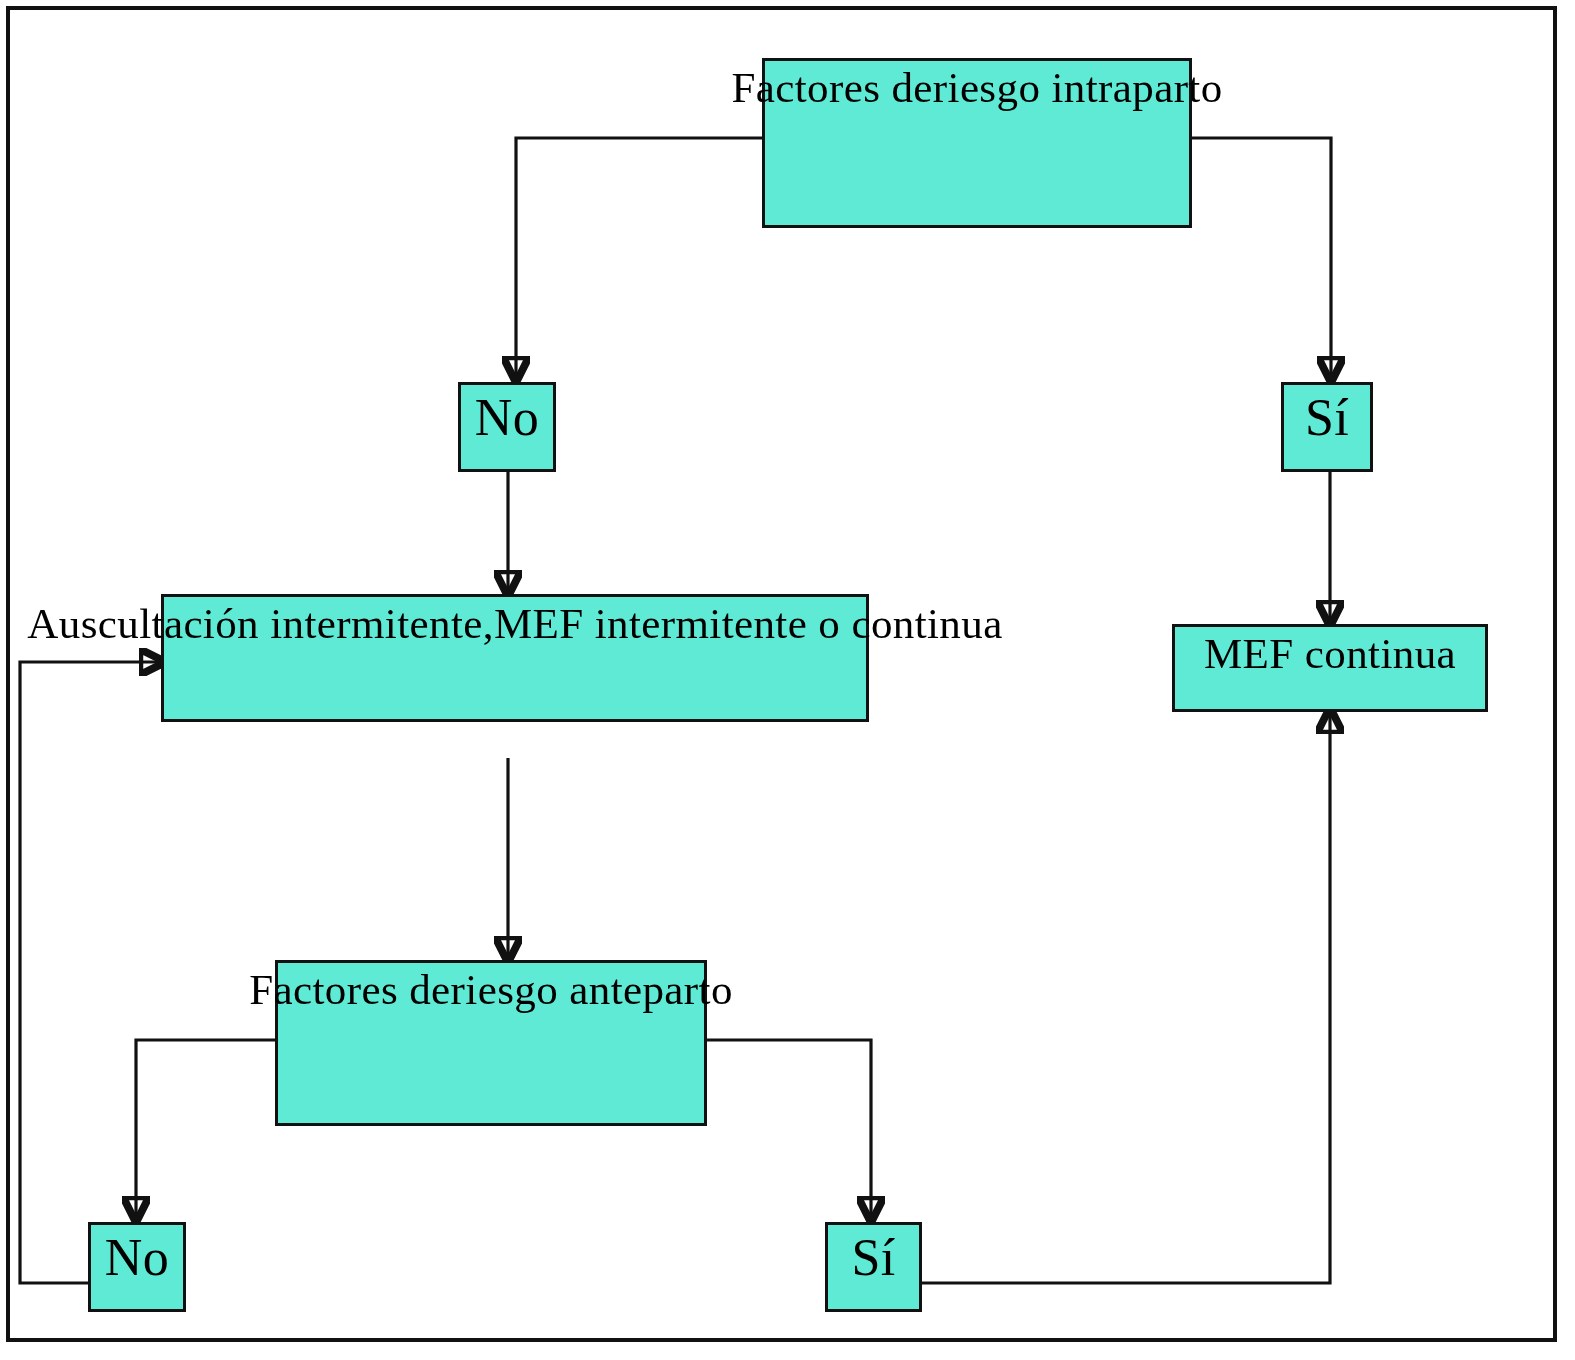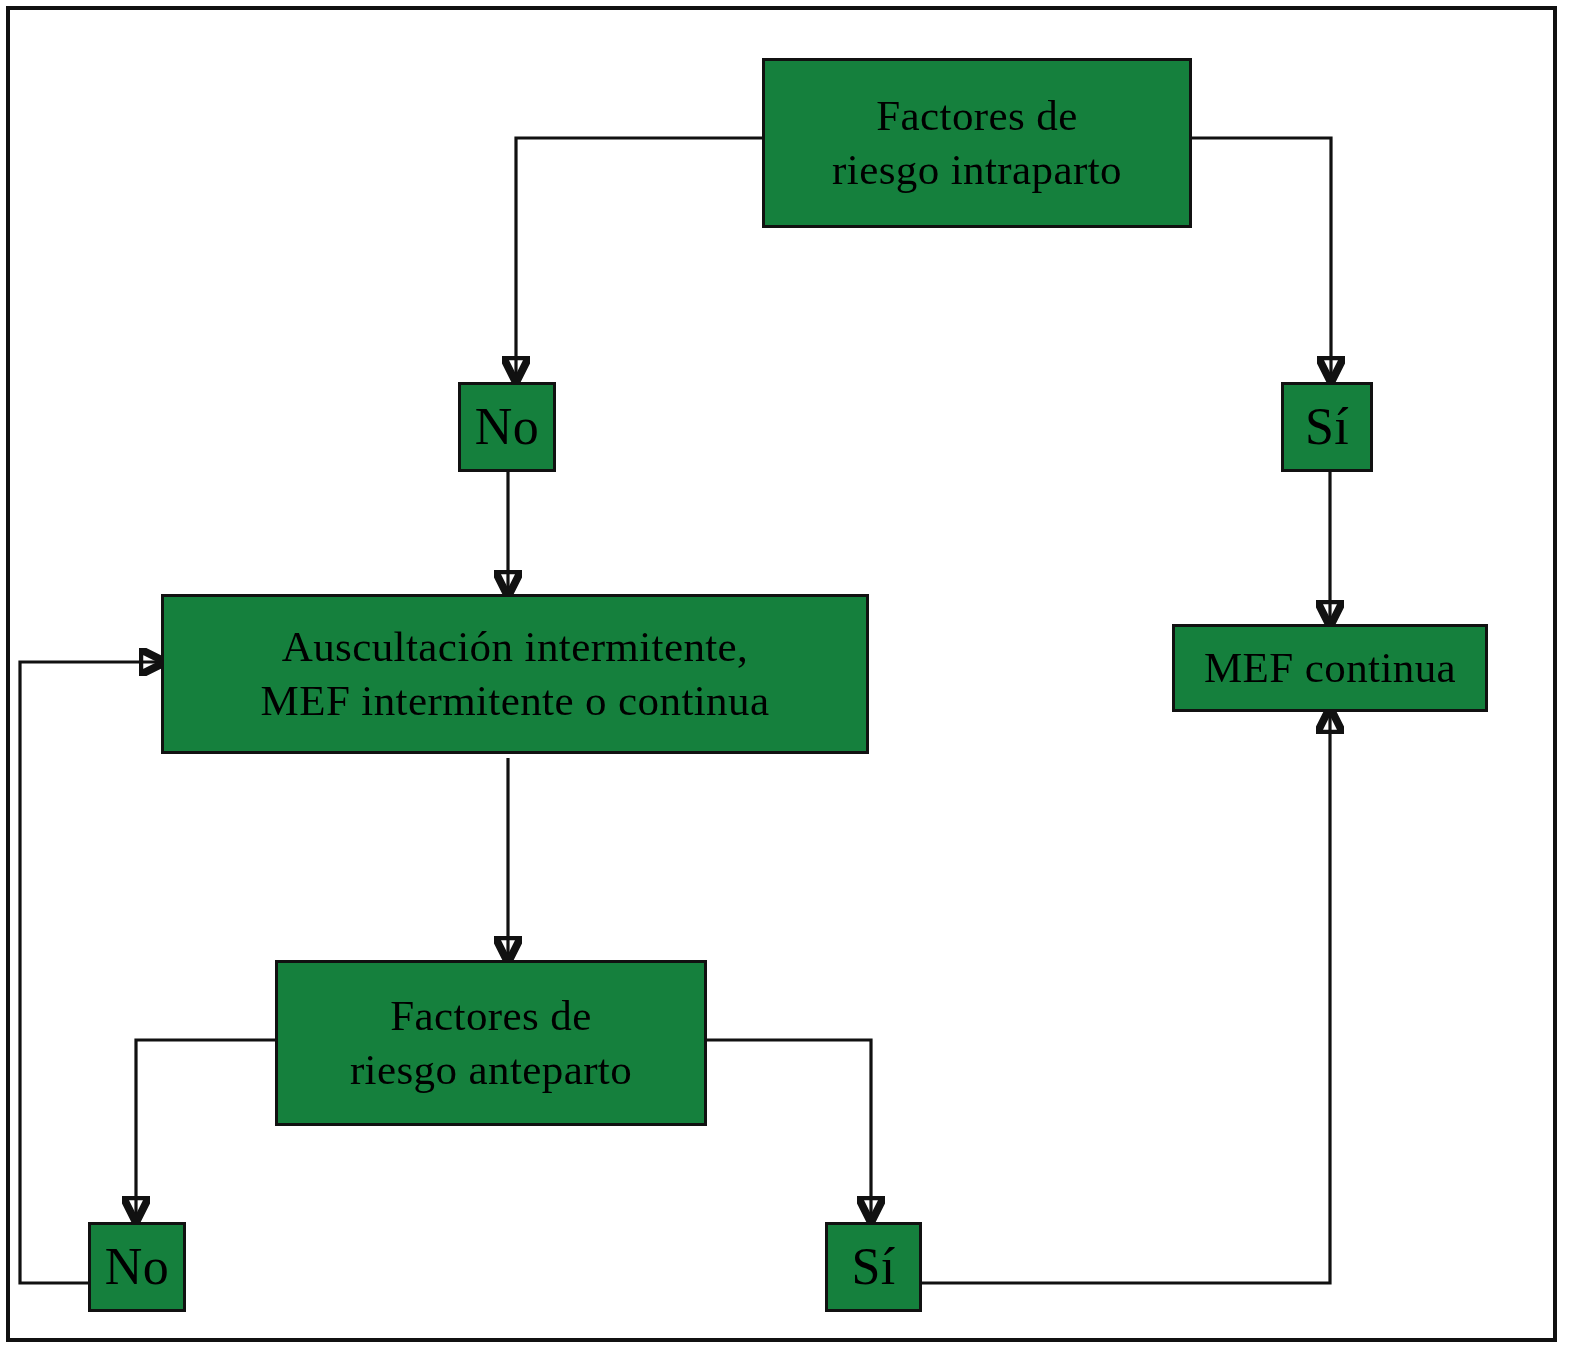--- a/index.html
+++ b/index.html
@@ -22,25 +22,24 @@
     left: 6px;
     top: 6px;
     width: 1551px;
     height: 1336px;
     border: 4px solid #111111;
     box-sizing: border-box;
   }
   .node {
     position: absolute;
     border: 3px solid #111111;
-    background: #15803d;
+    background: #5eead4;
     box-sizing: border-box;
     display: flex;
-    flex-direction: column;
-    align-items: center;
+    align-items: flex-start;
     justify-content: center;
     text-align: center;
     color: #000000;
     line-height: 1.26;
     letter-spacing: 0.4px;
     z-index: 3;
   }
   .node .line {
     display: block;
     white-space: nowrap;
@@ -101,21 +100,21 @@
   </div>
 
   <div class="node small-node" style="left:458px; top:382px; width:98px; height:90px;">
     <span class="line">No</span>
   </div>
 
   <div class="node small-node" style="left:1281px; top:382px; width:92px; height:90px;">
     <span class="line">Sí</span>
   </div>
 
-  <div class="node big-node" style="left:161px; top:594px; width:708px; height:160px;">
+  <div class="node big-node" style="left:161px; top:594px; width:708px; height:128px;">
     <span class="line">Auscultación intermitente,</span>
     <span class="line">MEF intermitente o continua</span>
   </div>
 
   <div class="node big-node" style="left:1172px; top:624px; width:316px; height:88px;">
     <span class="line">MEF continua</span>
   </div>
 
   <div class="node big-node" style="left:275px; top:960px; width:432px; height:166px;">
     <span class="line">Factores de</span>

